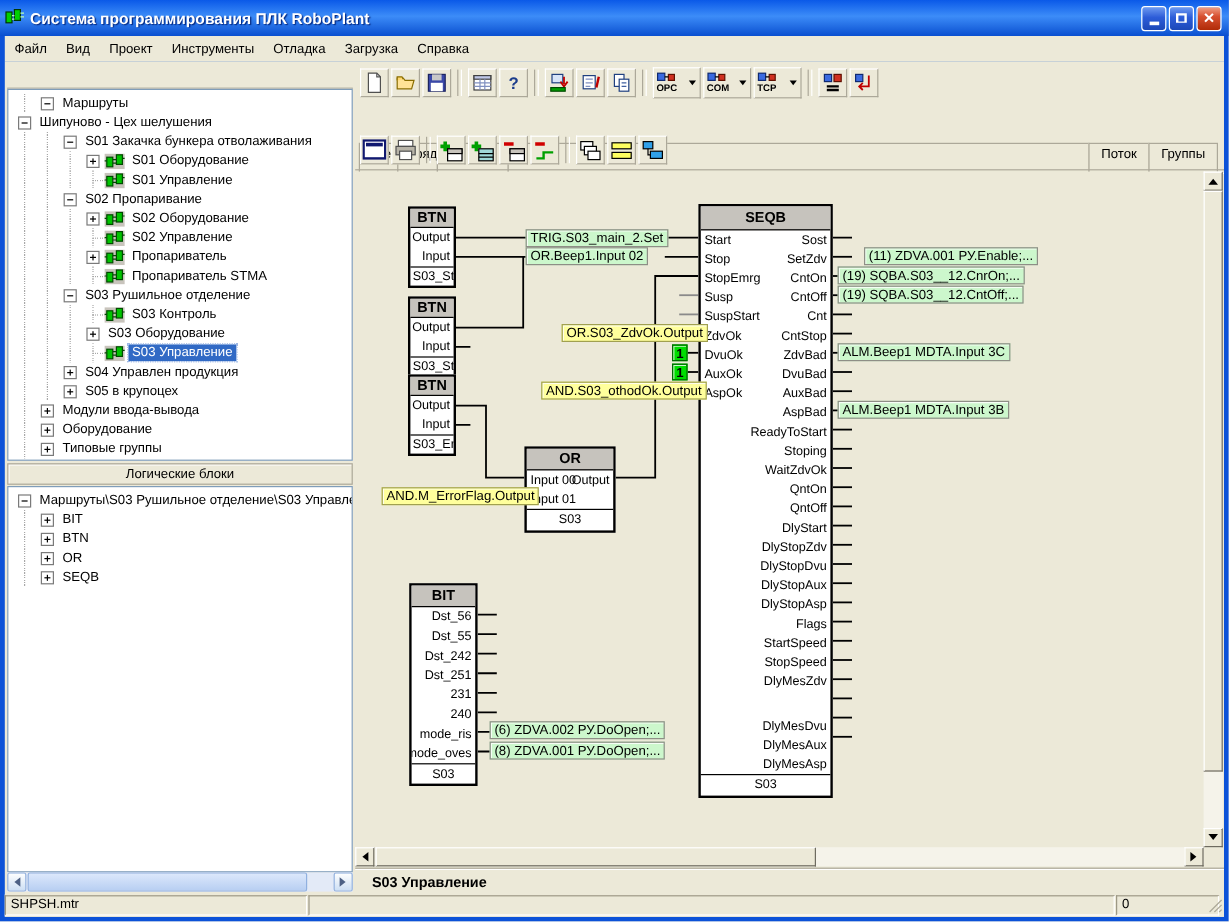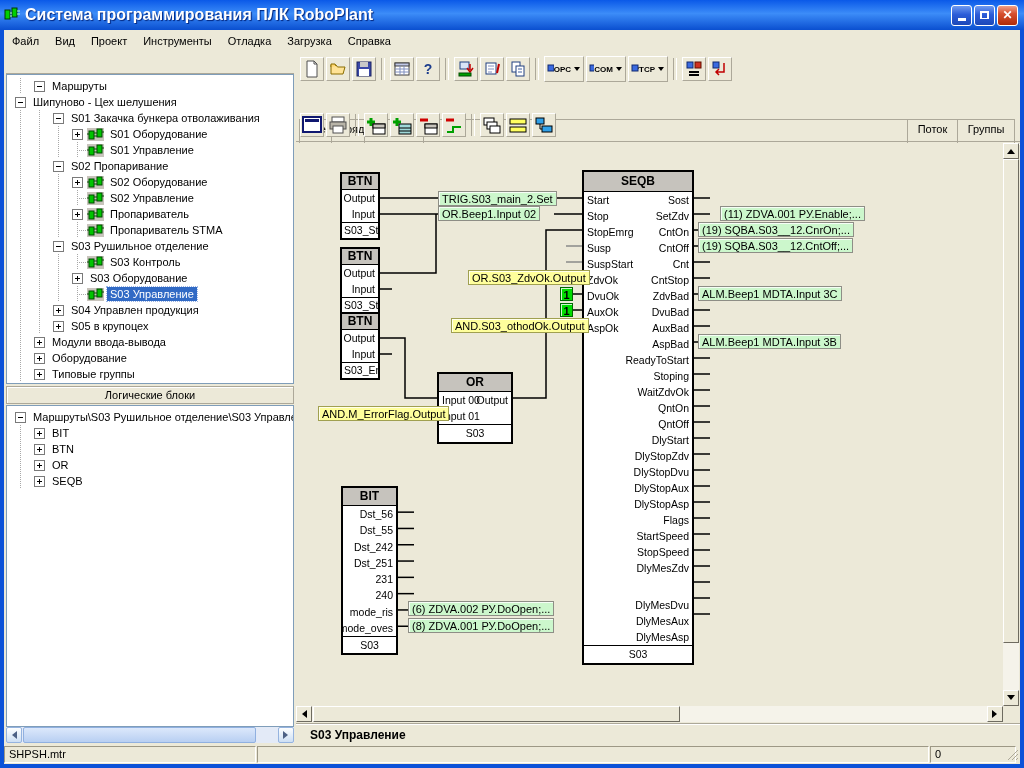--- a/index.html
+++ b/index.html
@@ -3,21 +3,21 @@
 <meta charset="utf-8">
 <style>
   html,body{margin:0;padding:0;width:1024px;height:768px;overflow:hidden;
     font-family:"Liberation Sans",sans-serif;font-size:11px;color:#000;}
   .win{position:relative;width:1024px;height:768px;background:#0c52d8;}
   .abs{position:absolute;}
   
   .titlebar{left:0;top:0;width:1024px;height:30px;
     background:linear-gradient(180deg,#0a59e8 0%,#3c8cf8 45%,#0a4fd0 100%);
     display:flex;align-items:center;padding:0 4px;box-sizing:border-box;}
-  .title-text{color:#fff;font-weight:bold;font-size:16px;margin-left:5px;
+  .title-text{color:#fff;font-weight:bold;font-size:13px;margin-left:5px;
     text-shadow:1px 1px 1px #00247c;flex:1;white-space:nowrap;overflow:hidden;}
   .winbtns{display:flex;gap:2px;margin-right:2px;}
   .wbtn{width:21px;height:21px;border:1px solid #fff;border-radius:3px;box-sizing:border-box;
     background:linear-gradient(180deg,#6e9af0,#2c5cd8 45%,#1c48b8);
     color:#fff;font-size:11px;font-weight:bold;display:flex;align-items:center;justify-content:center;line-height:1;}
   .wbtn.close{background:linear-gradient(180deg,#f0a086,#d75030 40%,#b02b08);font-size:12px;}
   .wbtn .minbar{width:8px;height:3px;background:#fff;margin-top:8px;}
   .wbtn .maxbox{width:9px;height:8px;border:2px solid #fff;border-bottom-width:1px;box-sizing:border-box;}
   
   .menubar{left:4px;top:30px;width:1016px;height:21px;background:#ece9d8;display:flex;align-items:center;}
@@ -41,21 +41,21 @@
   .blkicon{flex:0 0 17px;width:17px;height:13px;margin-right:3px;}
   .tlabel{padding:1px 3px;}
   .tlabel.sel{background:#316ac5;color:#fff;outline:1px dotted #9cb6e4;}
   
   .tbrow{display:flex;align-items:center;}
   .tbtn{width:24px;height:24px;margin:0 1px;background:#ece9d8;border:1px solid;
     border-color:#fff #aca899 #aca899 #fff;display:flex;align-items:center;justify-content:center;box-sizing:border-box;}
   .tsep{width:2px;height:22px;margin:0 4px;border-left:1px solid #aca899;border-right:1px solid #fff;}
   .netbtn{height:26px;margin:0 1px;background:#ece9d8;border:1px solid;border-color:#fff #aca899 #aca899 #fff;
     display:flex;align-items:center;box-sizing:border-box;padding:0 2px;}
-  .netcore{display:flex;flex-direction:row;align-items:flex-end;width:24px;}
+  .netcore{display:flex;flex-direction:column;align-items:flex-start;width:24px;}
   .netlbl{font-size:8px;font-weight:bold;line-height:8px;}
   .drop{width:0;height:0;border:3px solid transparent;border-top:4px solid #000;margin:4px 1px 0 3px;}
   .qmark{font-weight:bold;font-size:14px;color:#1b3c8c;}
   
   .ghcell{border:1px solid #aca899;box-sizing:border-box;height:26px;text-align:center;
     padding-top:3px;background:#ece9d8;float:left;margin-left:-1px;overflow:hidden;margin-top:37px;}
   
   .canvas{left:296px;top:143px;width:707px;height:563px;background:#ece9d8;overflow:hidden;}
   .fblock{position:absolute;background:#fff;border:2px solid #000;box-sizing:border-box;font-size:10.5px;}
   .fhead{background:#c6c3bd;border-bottom:1px solid #000;text-align:center;font-weight:bold;font-size:12px;overflow:hidden;}

